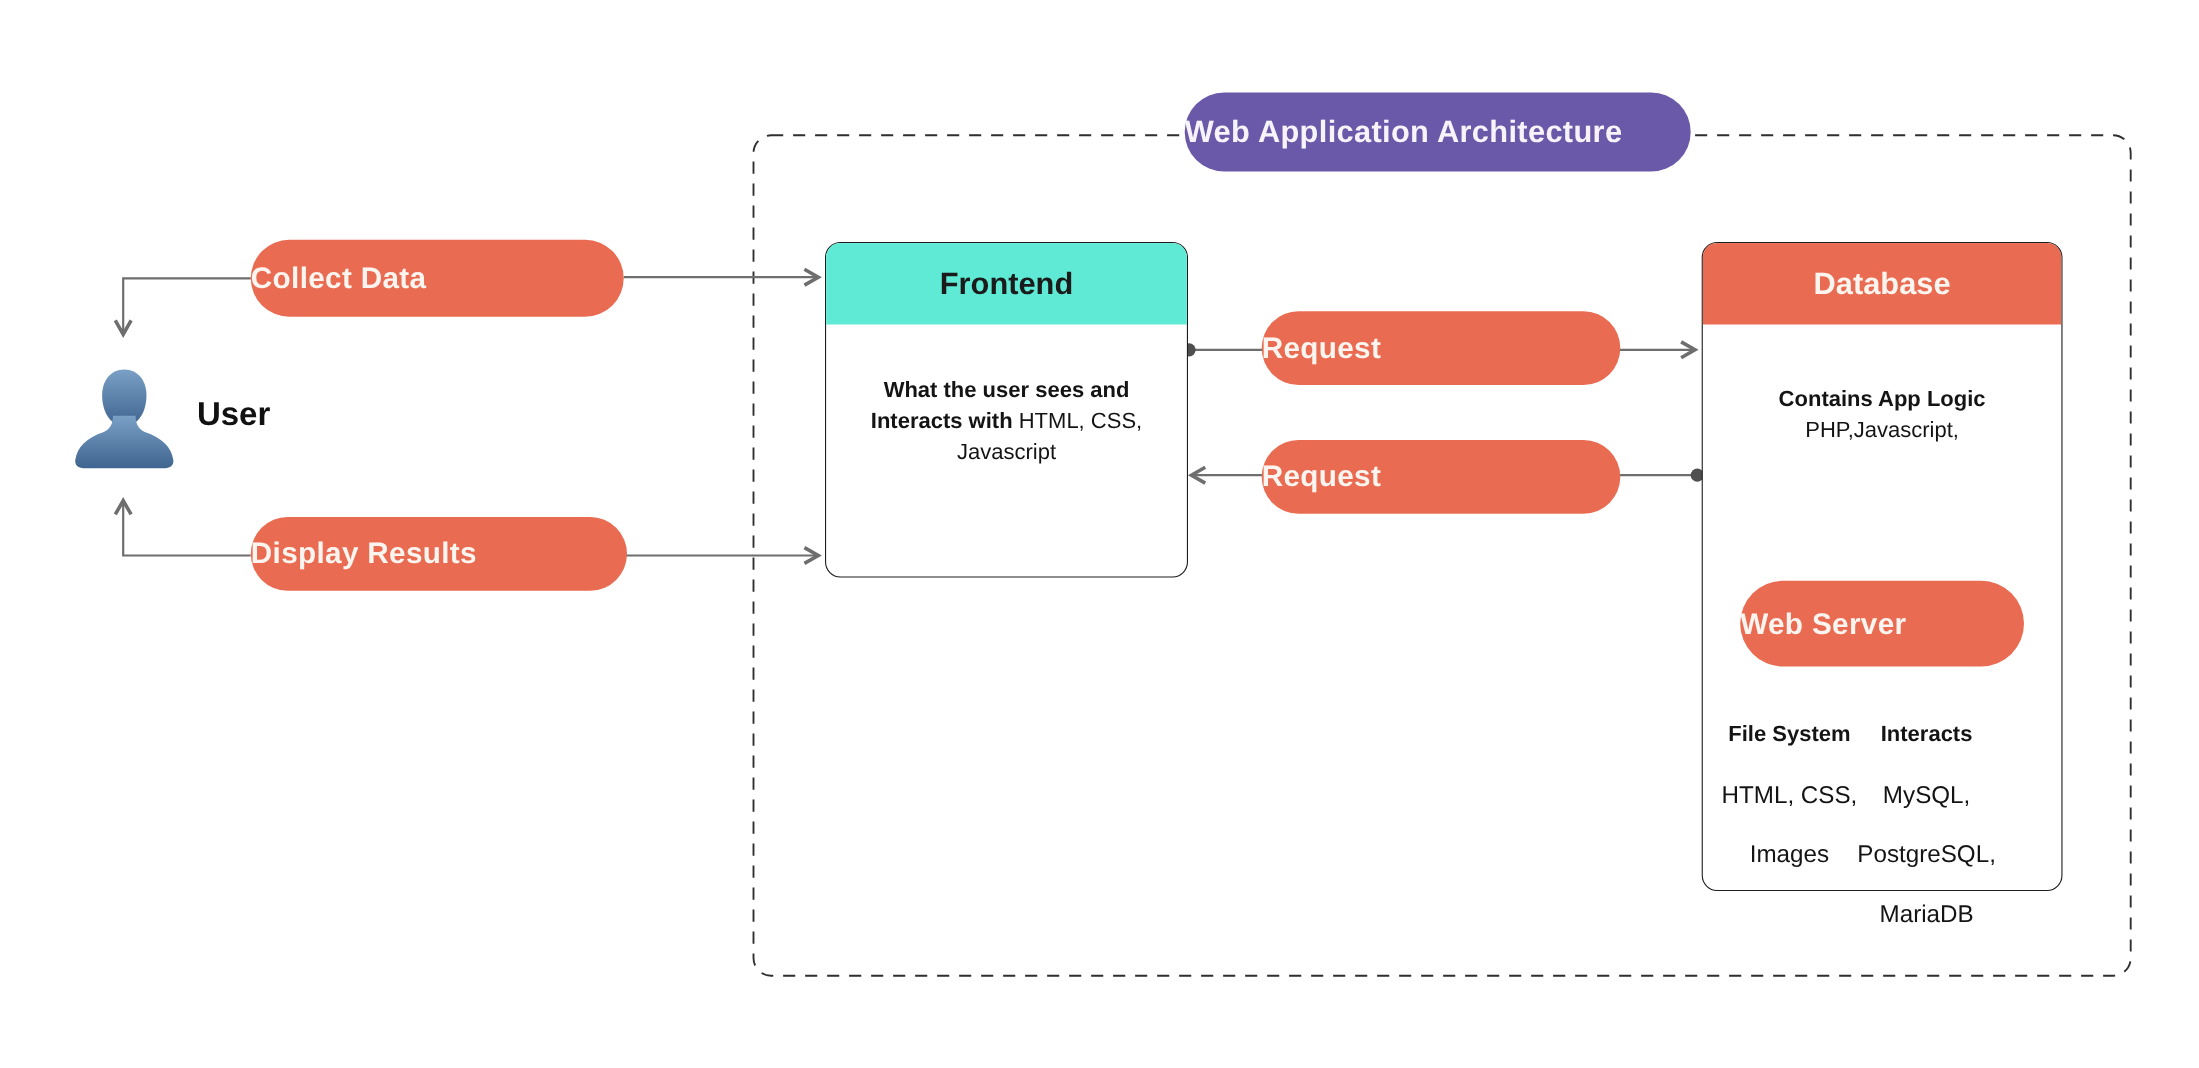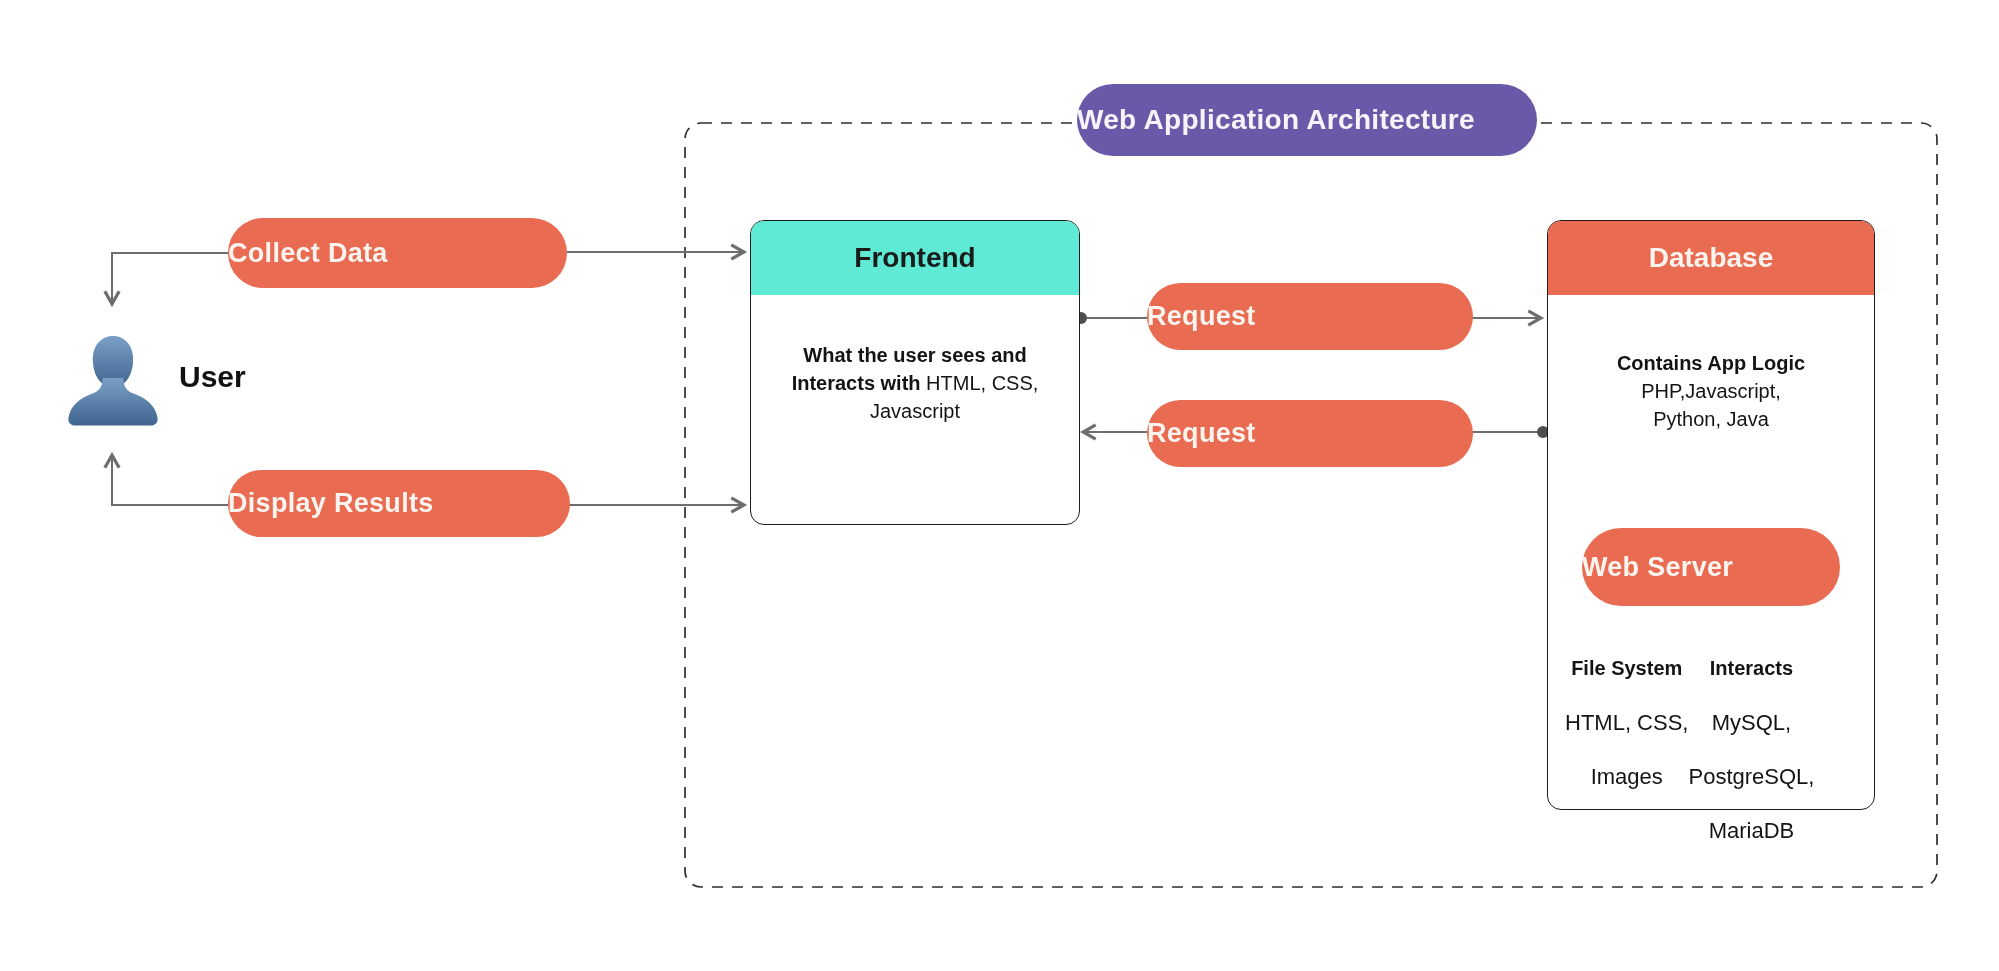--- a/index.html
+++ b/index.html
@@ -128,21 +128,20 @@
     <span>Request</span>
   </div>
 
   <div class="node-box backend-box">
     <div class="node-header">
       <span>Database</span>
     </div>
     <div class="node-body backend-body">
       <div class="bold">Contains App Logic</div>
       <div>PHP,Javascript,</div>
-      <div>Python, Java</div>
     </div>
   </div>
 
   <div class="pill webserver-pill">
     <span>Web Server</span>
   </div>
 
   <div class="backend-cols">
     <div class="col">
       <div class="col-title">File System</div>

